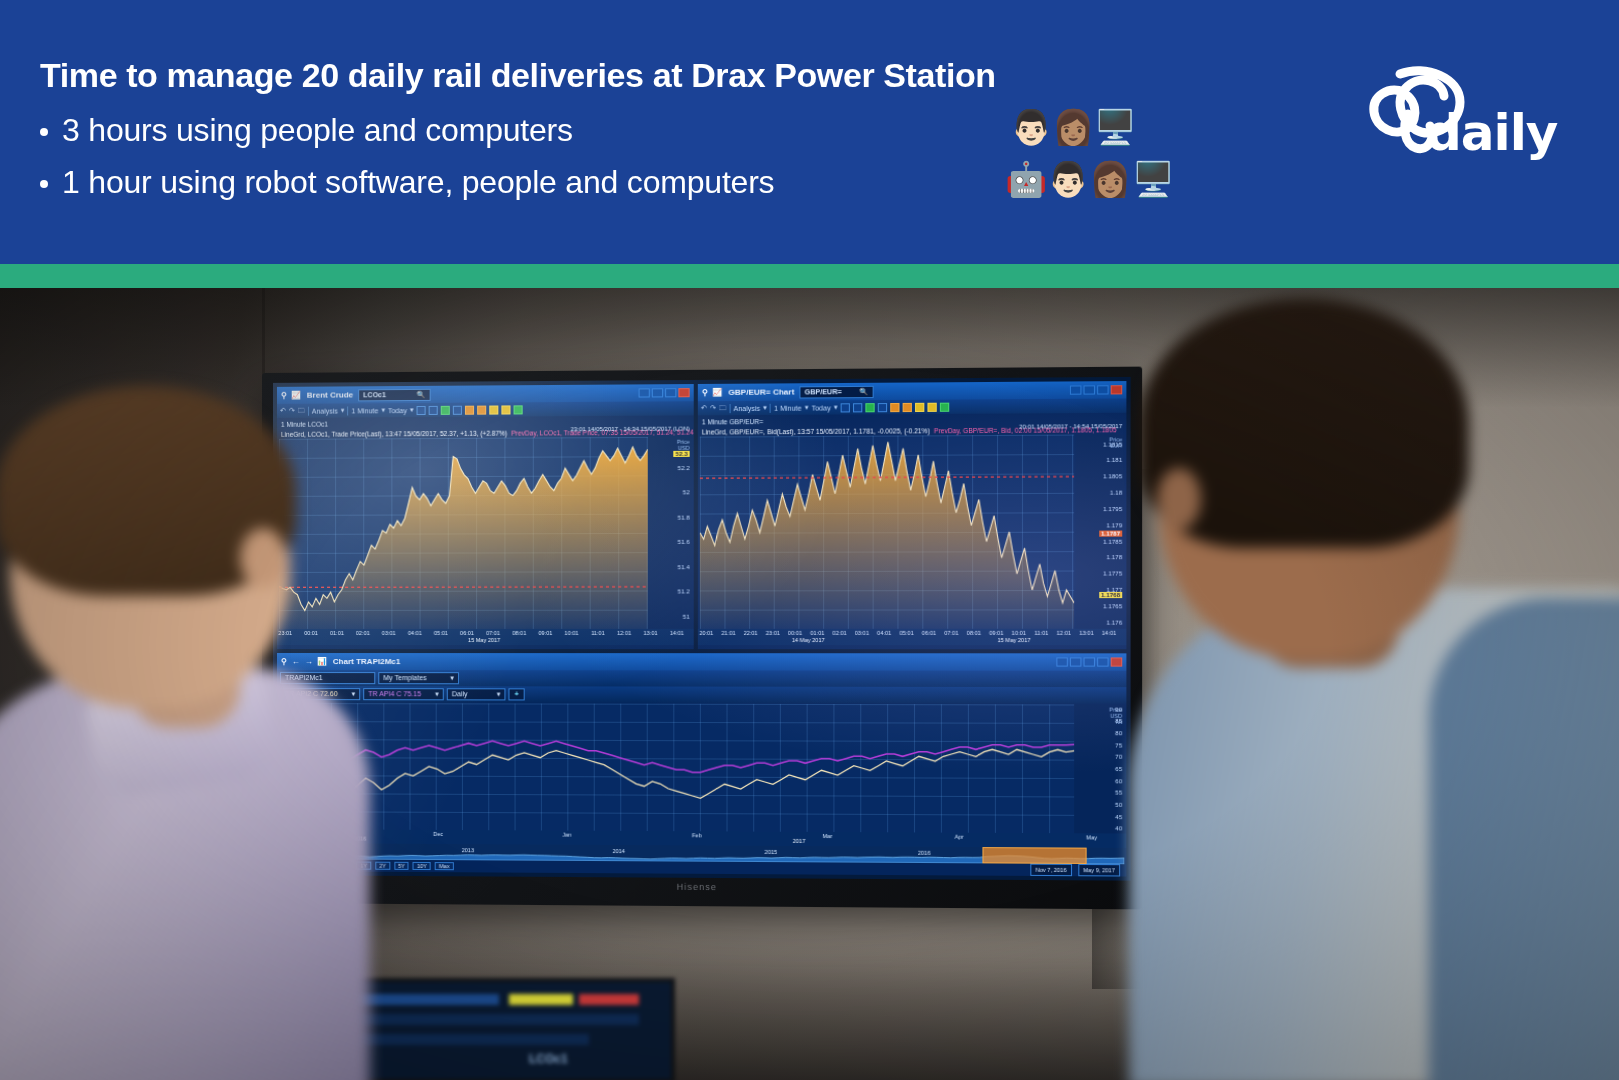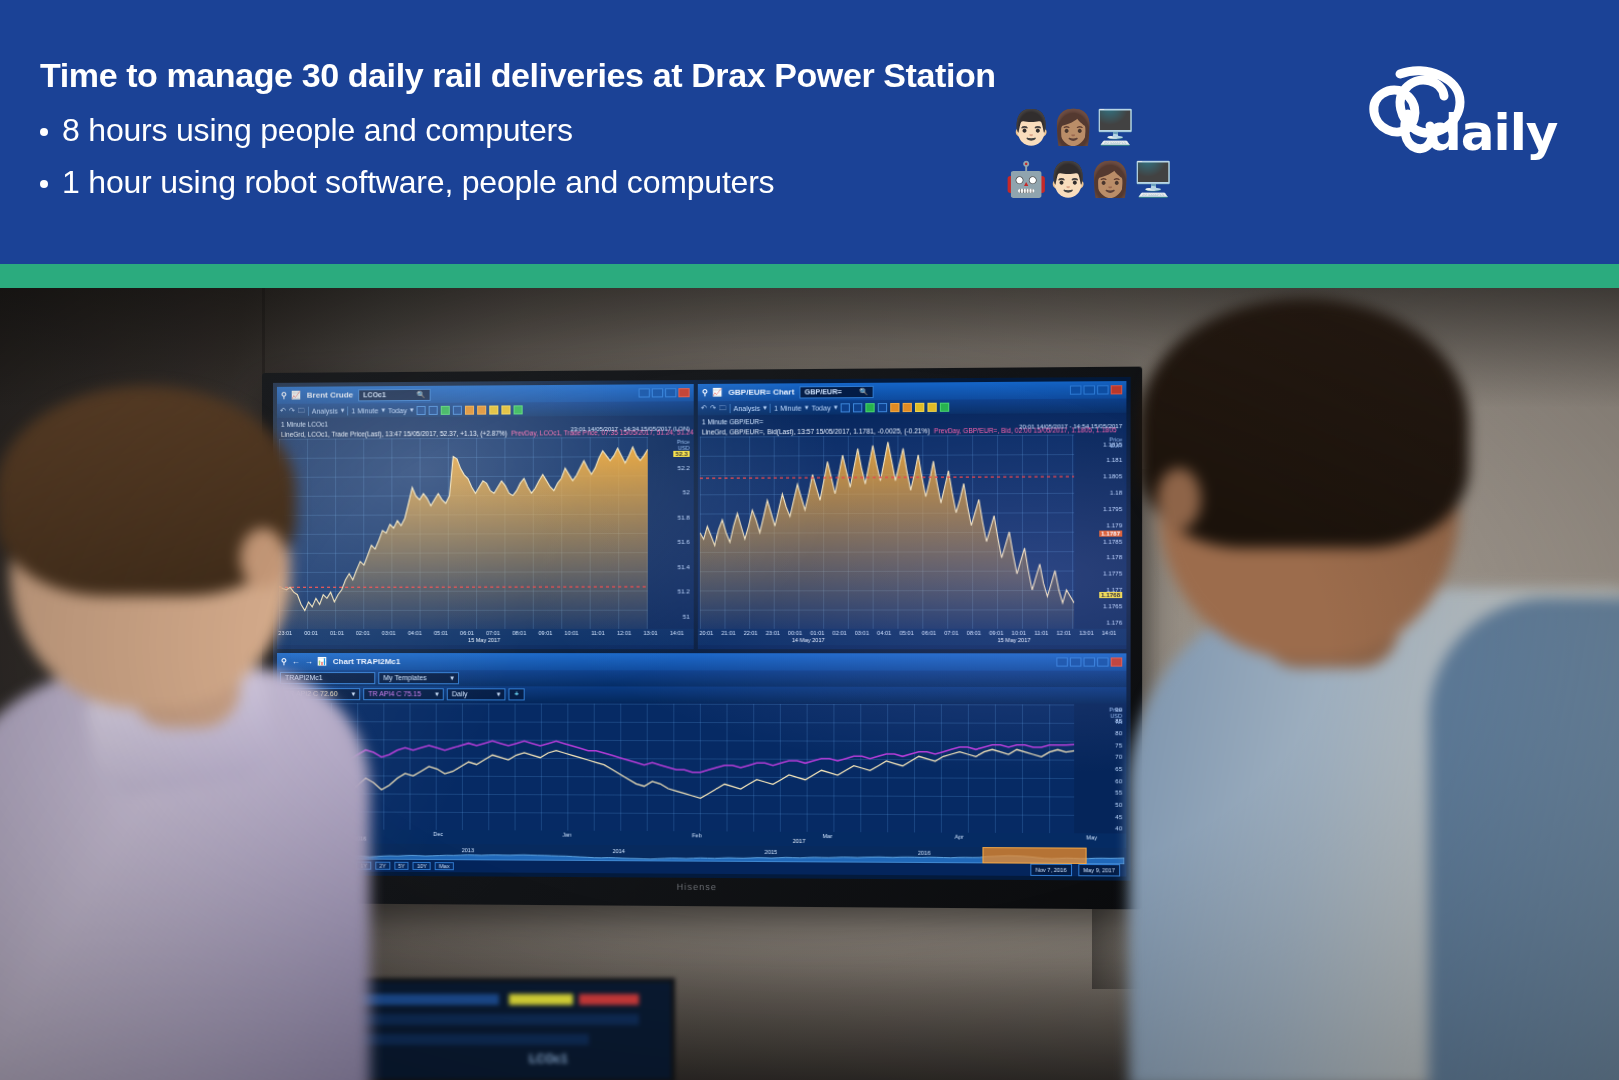--- a/index.html
+++ b/index.html
@@ -249,25 +249,25 @@
   #vignette{
     position:absolute; inset:0; pointer-events:none;
     background:radial-gradient(ellipse at 50% 45%, rgba(0,0,0,0) 45%, rgba(0,0,0,0.35) 100%);
   }
 </style>
 </head>
 <body>
 
 <div id="banner-header">
 
-  <div id="header-title">Time to manage 30 daily rail deliveries at Drax Power Station</div>
+  <div id="header-title">Time to manage 20 daily rail deliveries at Drax Power Station</div>
 
   <div class="bullet-row" id="bullet-row-0">
     <span class="bullet-dot"></span>
-    <span class="bullet-text">8 hours using people and computers</span>
+    <span class="bullet-text">3 hours using people and computers</span>
   </div>
   <div class="bullet-emoji" id="bullet-emoji-0">👨🏻👩🏽🖥️</div>
 
   <div class="bullet-row" id="bullet-row-1">
     <span class="bullet-dot"></span>
     <span class="bullet-text">1 hour using robot software, people and computers</span>
   </div>
   <div class="bullet-emoji" id="bullet-emoji-1">🤖👨🏻👩🏽🖥️</div>
 
   <div id="drax-logo">

